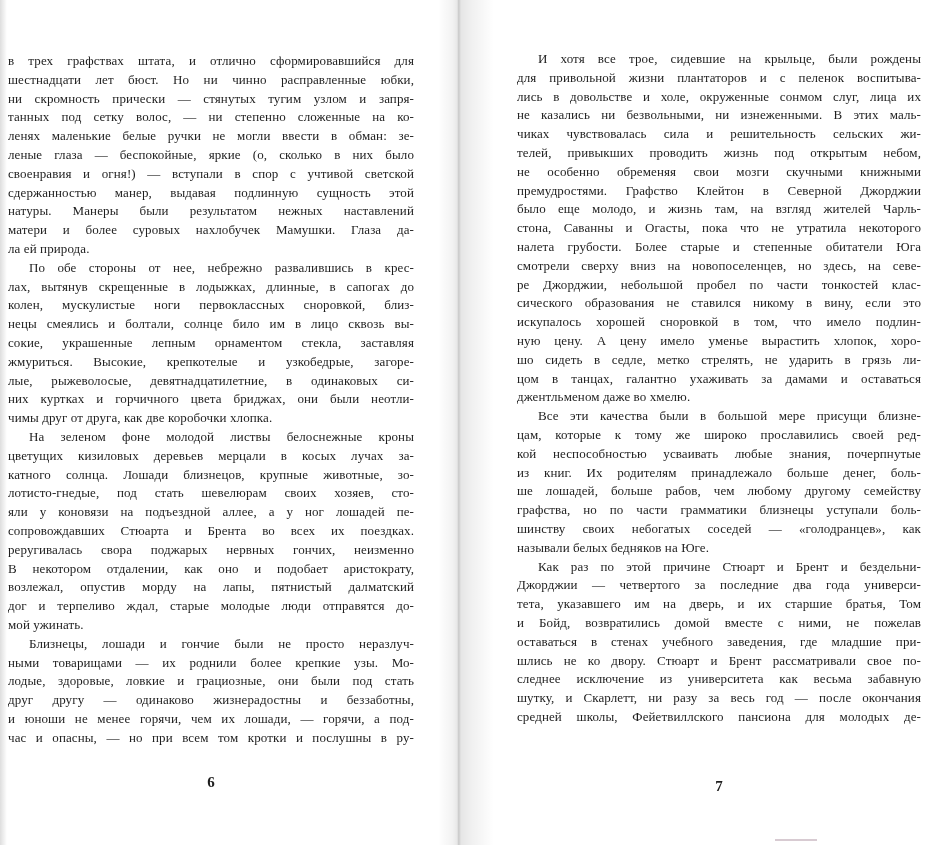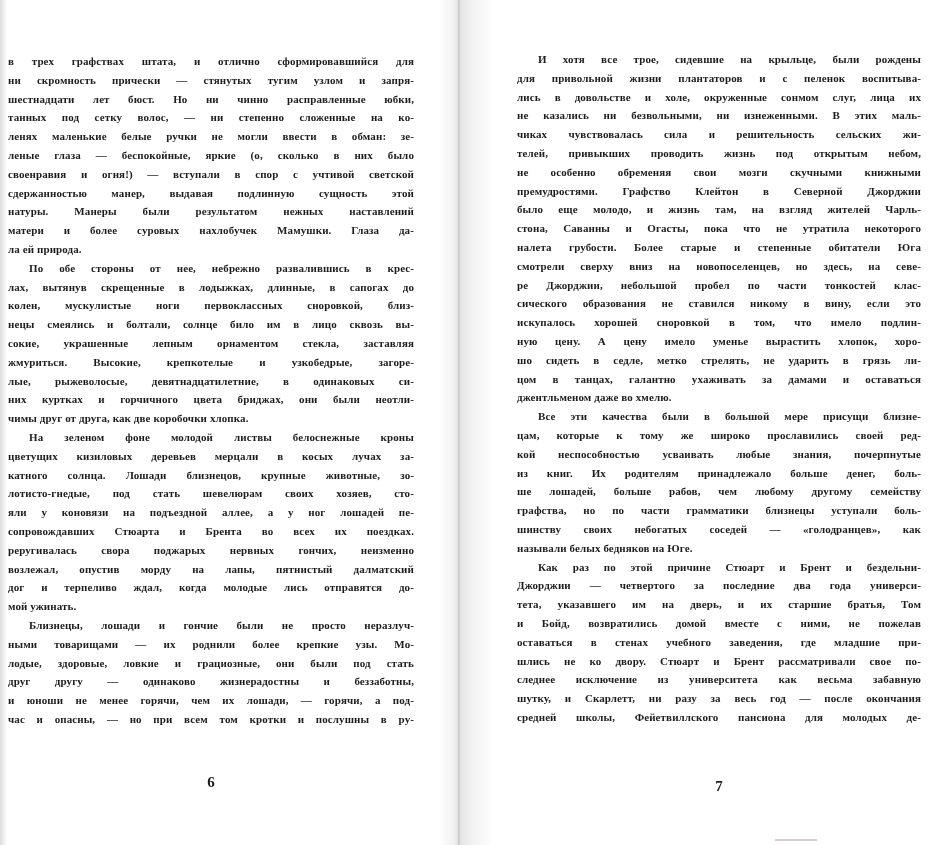--- a/index.html
+++ b/index.html
@@ -25,24 +25,23 @@
       rgba(0,0,0,0.05) 26%,
       rgba(0,0,0,0.09) 34%,
       rgba(0,0,0,0.21) 37%,
       rgba(0,0,0,0.10) 41%,
       rgba(0,0,0,0.06) 60%,
       rgba(0,0,0,0) 100%);
     pointer-events:none;
   }
   .textcol{
     position:absolute;
-    font-size:11px;
+    font-size:13px;
     line-height:18.8px;
     letter-spacing:0.1px;
-    font-weight:bold;
   }
   .textcol-left{left:8px;top:52px;width:406px;}
   .textcol-right{left:517px;top:50px;width:404px;}
   .para{margin:0;padding:0;}
   .line{
     text-align:justify;
     text-align-last:justify;
     height:18.8px;
     overflow:hidden;
     white-space:normal;
@@ -66,22 +65,22 @@
 </head>
 <body>
 
 <div class="spread">
 
   <div class="edge-left"></div>
 
   <div class="textcol textcol-left" id="left-lines">
       <div class="para">
         <div class="line">в трех графствах штата, и отлично сформировавшийся для</div>
+        <div class="line">шестнадцати лет бюст. Но ни чинно расправленные юбки,</div>
         <div class="line">ни скромность прически — стянутых тугим узлом и запря-</div>
-        <div class="line">шестнадцати лет бюст. Но ни чинно расправленные юбки,</div>
         <div class="line">танных под сетку волос, — ни степенно сложенные на ко-</div>
         <div class="line">ленях маленькие белые ручки не могли ввести в обман: зе-</div>
         <div class="line">леные глаза — беспокойные, яркие (о, сколько в них было</div>
         <div class="line">своенравия и огня!) — вступали в спор с учтивой светской</div>
         <div class="line">сдержанностью манер, выдавая подлинную сущность этой</div>
         <div class="line">натуры. Манеры были результатом нежных наставлений</div>
         <div class="line">матери и более суровых нахлобучек Мамушки. Глаза да-</div>
         <div class="line pend">ла ей природа.</div>
       </div>
       <div class="para">
@@ -96,22 +95,23 @@
         <div class="line pend">чимы друг от друга, как две коробочки хлопка.</div>
       </div>
       <div class="para">
         <div class="line ind">На зеленом фоне молодой листвы белоснежные кроны</div>
         <div class="line">цветущих кизиловых деревьев мерцали в косых лучах за-</div>
         <div class="line">катного солнца. Лошади близнецов, крупные животные, зо-</div>
         <div class="line">лотисто-гнедые, под стать шевелюрам своих хозяев, сто-</div>
         <div class="line">яли у коновязи на подъездной аллее, а у ног лошадей пе-</div>
         <div class="line">сопровождавших Стюарта и Брента во всех их поездках.</div>
         <div class="line">реругивалась свора поджарых нервных гончих, неизменно</div>
+        <div class="line">В некотором отдалении, как оно и подобает аристократу,</div>
         <div class="line">возлежал, опустив морду на лапы, пятнистый далматский</div>
-        <div class="line">дог и терпеливо ждал, когда молодые лись отправятся до-</div>
+        <div class="line">дог и терпеливо ждал, старые молодые люди отправятся до-</div>
         <div class="line pend">мой ужинать.</div>
       </div>
       <div class="para">
         <div class="line ind">Близнецы, лошади и гончие были не просто неразлуч-</div>
         <div class="line">ными товарищами — их роднили более крепкие узы. Мо-</div>
         <div class="line">лодые, здоровые, ловкие и грациозные, они были под стать</div>
         <div class="line">друг другу — одинаково жизнерадостны и беззаботны,</div>
         <div class="line">и юноши не менее горячи, чем их лошади, — горячи, а под-</div>
         <div class="line">час и опасны, — но при всем том кротки и послушны в ру-</div>
       </div>

